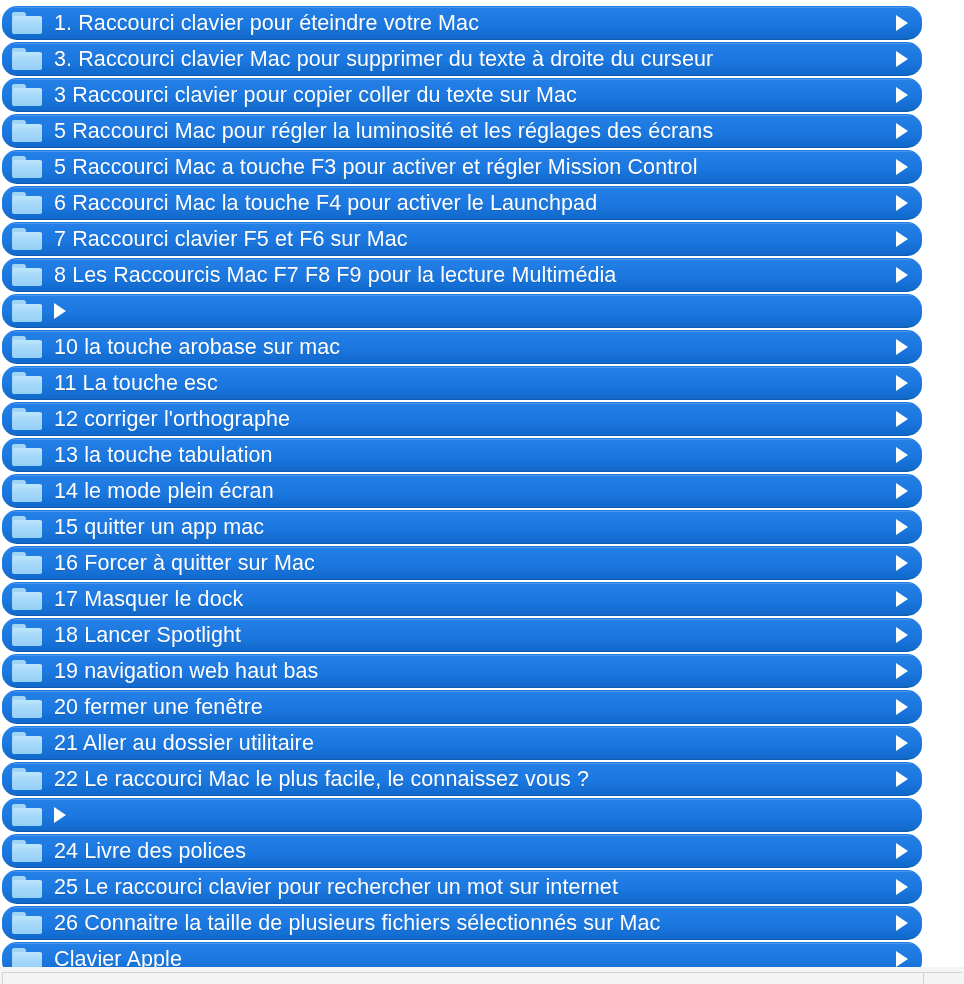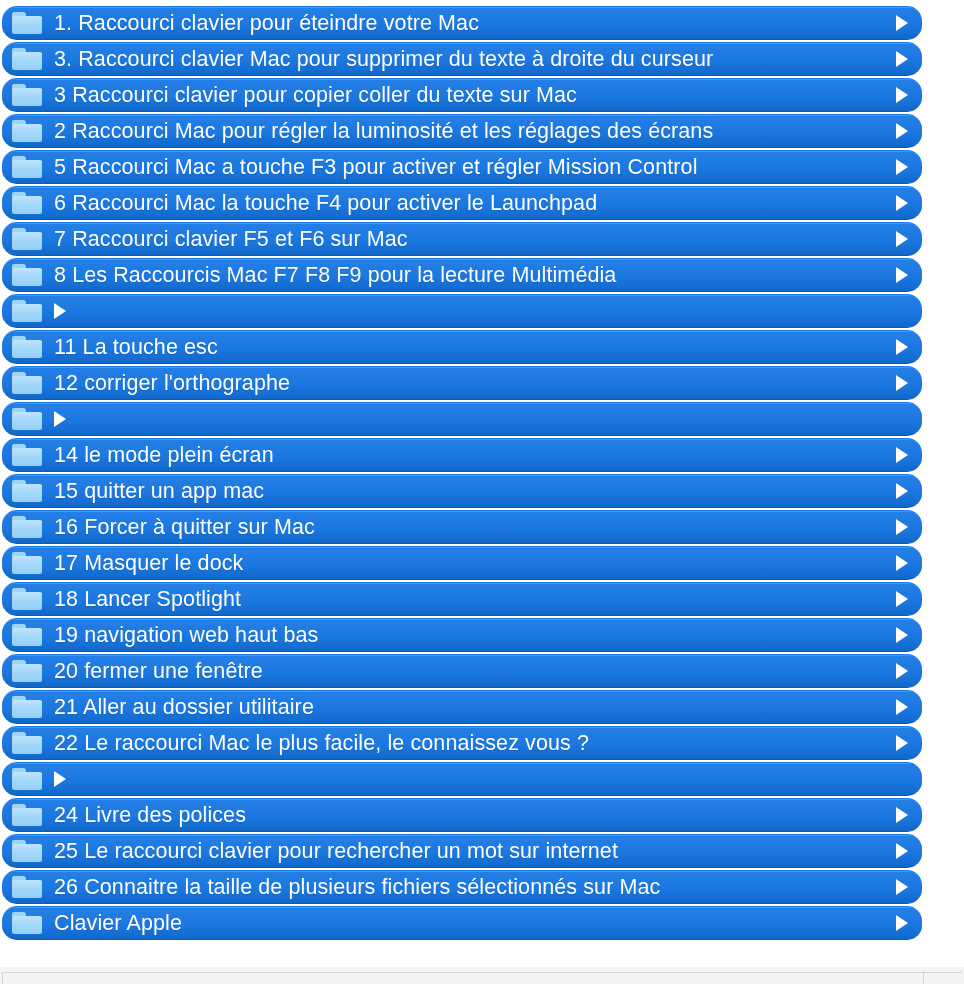--- a/index.html
+++ b/index.html
@@ -180,21 +180,21 @@
         </span>
         <span class="row-label">3 Raccourci clavier pour copier coller du texte sur Mac</span>
         <span class="arrow"></span>
       </div>
       <div class="row">
         <div class="row-inner-line"></div>
         <span class="folder-icon">
           <span class="tab"></span>
           <span class="body"></span>
         </span>
-        <span class="row-label">2 Raccourci Mac pour régler la luminosité et les réglages des écrans</span>
+        <span class="row-label">5 Raccourci Mac pour régler la luminosité et les réglages des écrans</span>
         <span class="arrow"></span>
       </div>
       <div class="row">
         <div class="row-inner-line"></div>
         <span class="folder-icon">
           <span class="tab"></span>
           <span class="body"></span>
         </span>
         <span class="row-label">5 Raccourci Mac a touche F3 pour activer et régler Mission Control</span>
         <span class="arrow"></span>
@@ -233,38 +233,48 @@
           <span class="body"></span>
         </span>
         <span class="arrow"></span>
       </div>
       <div class="row">
         <div class="row-inner-line"></div>
         <span class="folder-icon">
           <span class="tab"></span>
           <span class="body"></span>
         </span>
+        <span class="row-label">10 la touche arobase sur mac</span>
+        <span class="arrow"></span>
+      </div>
+      <div class="row">
+        <div class="row-inner-line"></div>
+        <span class="folder-icon">
+          <span class="tab"></span>
+          <span class="body"></span>
+        </span>
         <span class="row-label">11 La touche esc</span>
         <span class="arrow"></span>
       </div>
       <div class="row">
         <div class="row-inner-line"></div>
         <span class="folder-icon">
           <span class="tab"></span>
           <span class="body"></span>
         </span>
         <span class="row-label">12 corriger l'orthographe</span>
         <span class="arrow"></span>
       </div>
       <div class="row">
         <div class="row-inner-line"></div>
         <span class="folder-icon">
           <span class="tab"></span>
           <span class="body"></span>
         </span>
+        <span class="row-label">13 la touche tabulation</span>
         <span class="arrow"></span>
       </div>
       <div class="row">
         <div class="row-inner-line"></div>
         <span class="folder-icon">
           <span class="tab"></span>
           <span class="body"></span>
         </span>
         <span class="row-label">14 le mode plein écran</span>
         <span class="arrow"></span>

